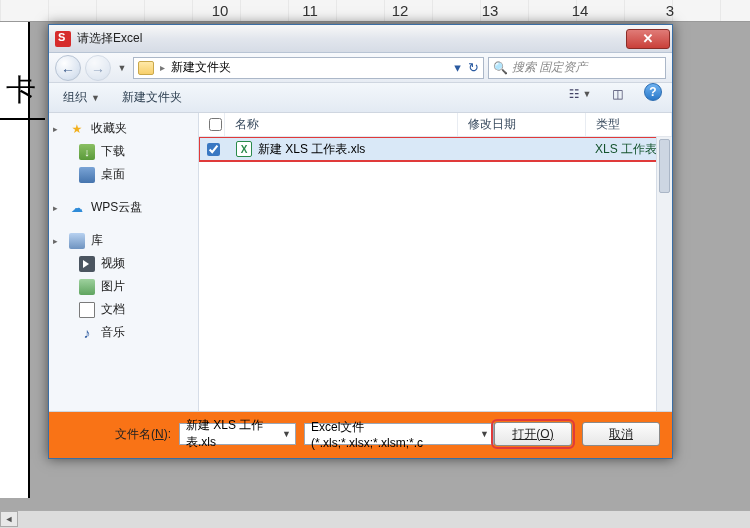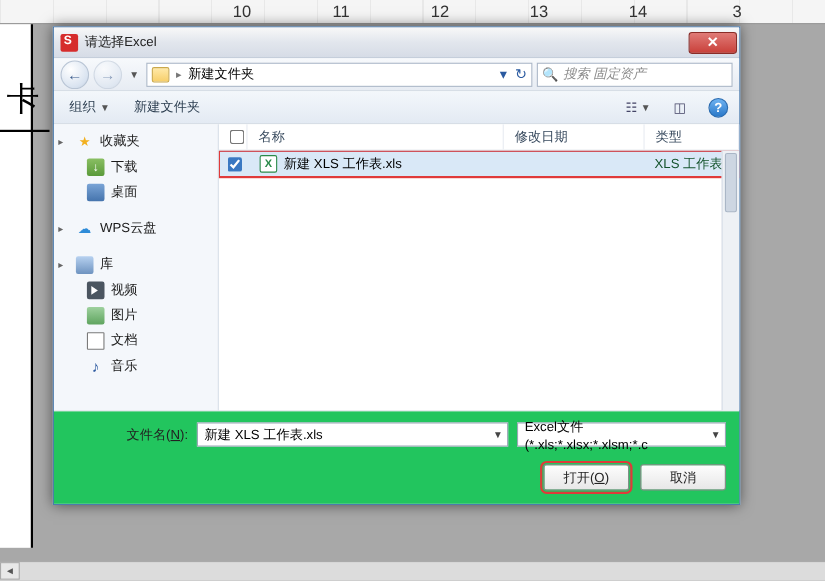--- a/index.html
+++ b/index.html
@@ -163,21 +163,21 @@
     color: #8a8a8a;
     font-style: italic;
     gap: 4px;
   }
   .searchbox .mag { font-style: normal; color:#5877a8;}
   
   .toolrow {
     height: 30px;
     background: linear-gradient(to bottom, #f3f7fb, #e3eaf3);
     border-bottom: 1px solid #cfd6e0;
-    display: flex; align-items: center;
+    display: flex; 
     padding: 0 10px;
     gap: 14px;
   }
   .toolrow .btnlike {
     color: #2c3e50;
     padding: 3px 4px;
     display:flex; align-items:center; gap:4px;
   }
   .toolrow .chev { font-size:9px; color:#555; }
   .toolrow .spacer { flex: 1; }
@@ -279,42 +279,42 @@
     display:inline-flex;align-items:center;justify-content:center;color:#2a8a4a;font-size:10px;font-weight:bold;
   }
   .vscroll {
     position:absolute; right:0; top:24px; bottom:0;
     width:16px; background:#eef1f5; border-left:1px solid #d6dde7;
   }
   .vscroll .thumb{position:absolute;left:2px;right:2px;top:2px;height:54px;background:#cdd6e2;border:1px solid #aab6c6;border-radius:2px;}
   
   .footer {
     padding: 10px 12px 12px 12px;
-    background:#22c55e;
-    display:flex; flex-direction:column; gap:16px;
+    background:#f97316;
+    display:flex; flex-direction:row; gap:0;
   }
   .footrow {
     display:flex; align-items:center; gap:8px;
   }
   .footrow .lbl { width:110px; text-align:right; color:#222;}
   .footrow .lbl u{text-decoration:underline;}
   .combo {
     height:22px;background:#fff;border:1px solid #9aa6b6;
     display:flex;align-items:center;padding:0 4px 0 6px;gap:4px;
   }
   .combo .dd{margin-left:auto;font-size:9px;color:#444;}
   .combo.fname{flex:1;}
   .combo.ftype{width:190px;}
   .btnrow { display:flex; justify-content:flex-end; gap:10px; }
   .winbtn {
     min-width:78px;height:24px;
     background:linear-gradient(to bottom,#fdfdfd,#e7e7e7);
     border:1px solid #8a8a8a;border-radius:3px;
     display:flex;align-items:center;justify-content:center;
-    color:#222;padding:0 12px;
+    color:#222;padding:0 12px;text-decoration:underline;
   }
   .winbtn.primary{outline:2px solid #e03a3a;outline-offset:1px;}
 </style>
 </head>
 <body>
 
 <div class="ruler-h">
   <span style="left:220px">10</span>
     <span style="left:310px">11</span>
   <span style="left:400px">12</span>

